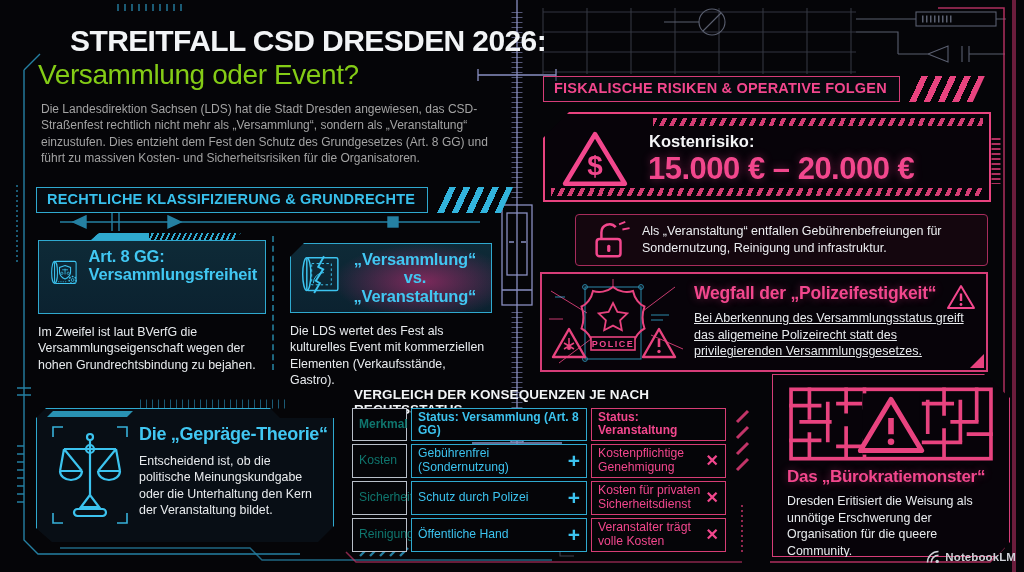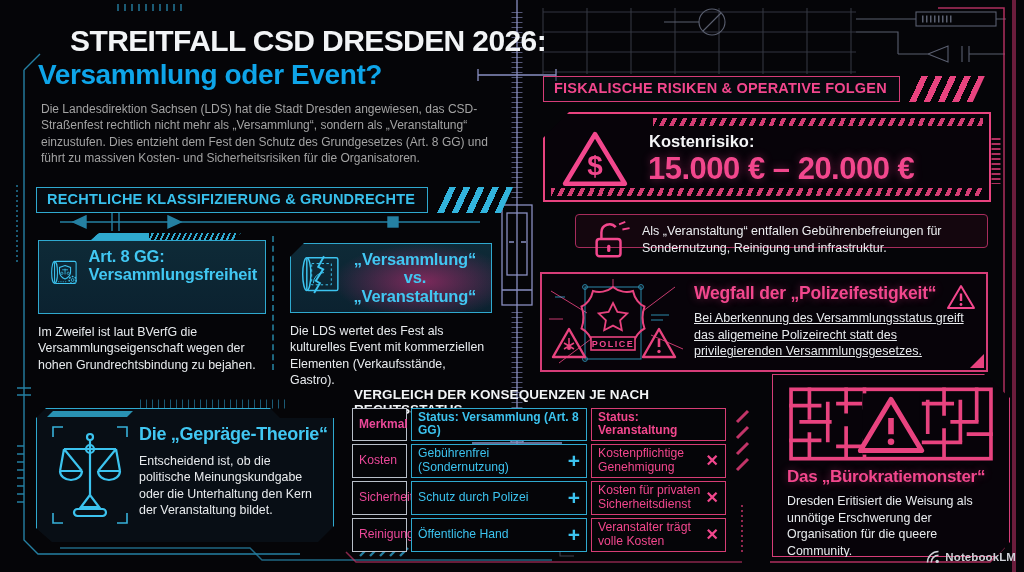--- a/index.html
+++ b/index.html
@@ -11,21 +11,21 @@
   }
   #stage *{box-sizing:border-box;}
   .abs{position:absolute;}
   .pre{white-space:pre-line;}
   svg{display:block;}
   .decor{position:absolute;left:0;top:0;z-index:1;pointer-events:none;}
   .panel,.txt,.sec-head{z-index:2;}
 
   
   #main-title{left:38px;top:24px;font-size:30px;font-weight:bold;letter-spacing:-0.6px;color:#f2f4f6;margin-left:32px;}
-  #subtitle{left:38px;top:59px;font-size:28px;font-weight:bold;letter-spacing:-0.4px;color:#0ea5e9;}
+  #subtitle{left:38px;top:59px;font-size:28px;font-weight:normal;letter-spacing:-0.4px;color:#84cc16;}
   #intro{left:41px;top:101px;width:456px;font-size:12px;line-height:1.36;color:#a3a3a3;}
 
   
   .sec-head{position:absolute;display:flex;align-items:stretch;height:26px;}
   .sec-head .hd-box{border:1.5px solid;padding:3px 12px 0 10px;font-size:14.5px;font-weight:bold;letter-spacing:0.2px;background:rgba(8,14,20,.5);}
   .sec-head.cyan .hd-box{border-color:#2fa9cf;color:#38c0ec;}
   .sec-head.pink .hd-box{border-color:#d63d78;color:#f2478d;}
   .sec-head .hd-stripes{width:78px;margin-left:7px;clip-path:polygon(12px 0,100% 0,calc(100% - 12px) 100%,0 100%);}
   .sec-head.cyan .hd-stripes{background:repeating-linear-gradient(115deg,#32b4dd 0 6px,transparent 6px 13px);}
   .sec-head.pink .hd-stripes{background:repeating-linear-gradient(115deg,#e8437f 0 6px,transparent 6px 13px);}
@@ -53,38 +53,38 @@
   
   #kosten{left:543px;top:112px;width:448px;height:90px;border:2px solid #e8437f;background:#070309;
     clip-path:polygon(26px 0,100% 0,100% 100%,0 100%,0 26px);}
   #kosten .hatch-top{position:absolute;top:4px;left:108px;right:6px;height:8px;background:repeating-linear-gradient(115deg,#d63d75 0 4px,transparent 4px 9px);}
   #kosten .hatch-bot{position:absolute;bottom:4px;left:6px;right:6px;height:8px;background:repeating-linear-gradient(115deg,#d63d75 0 4px,transparent 4px 9px);}
   #kosten .klabel{position:absolute;left:104px;top:18px;font-size:16.5px;font-weight:bold;color:#f4f5f7;}
   #kosten .kvalue{position:absolute;left:103px;top:37px;font-size:31px;font-weight:bold;letter-spacing:-0.5px;color:#f2478d;text-shadow:0 0 10px rgba(242,71,141,.45);}
   #kosten .kicon{position:absolute;left:16px;top:14px;}
 
   
-  #locknote{left:575px;top:214px;width:413px;height:34px;border:1.5px solid #a72c5c;border-radius:4px;background:rgba(54,10,28,.32);}
+  #locknote{left:575px;top:214px;width:413px;height:52px;border:1.5px solid #a72c5c;border-radius:4px;background:rgba(54,10,28,.32);}
   #locknote .ntext{position:absolute;left:66px;top:8px;width:338px;font-size:12.5px;line-height:1.35;color:#eceef1;}
   #locknote .licon{position:absolute;left:12px;top:5px;}
 
   
   #police{left:540px;top:272px;width:448px;height:100px;border:2px solid #d63d78;background:#070309;}
   #police::after{content:"";position:absolute;right:2px;bottom:2px;border-style:solid;border-width:0 0 14px 14px;border-color:transparent transparent #e8437f transparent;}
   #police .ptitle{position:absolute;left:152px;top:9px;font-size:17.5px;font-weight:bold;letter-spacing:-0.2px;color:#f2478d;text-shadow:0 0 8px rgba(242,71,141,.4);}
   #police .pbody{position:absolute;left:152px;top:36px;width:292px;font-size:12.5px;line-height:1.33;color:#e8ebee;text-decoration:underline;}
   #police .pgraphic{position:absolute;left:4px;top:3px;}
   #police .pwarn{position:absolute;right:10px;top:9px;}
 
   
   #table{left:346px;top:380px;width:374px;height:166px;}
   #table .ttitle{position:absolute;left:8px;top:7px;font-size:13.5px;font-weight:bold;letter-spacing:0.1px;color:#f2f4f6;}
   #table .grid{position:absolute;left:6px;top:28px;display:grid;grid-template-columns:55px 176px 135px;grid-auto-rows:minmax(24px,auto);gap:3px 4px;}
   .cell{border:1px solid;background:#050508;padding:2px 6px;display:flex;align-items:center;font-size:12.2px;line-height:1.12;}
-  .cell.c1{border-color:#b9bfc9;color:#ec4899;}
+  .cell.c1{border-color:#b9bfc9;color:#0f766e;}
   .cell.c2{border-color:#2fa9cf;color:#3cc3ef;justify-content:space-between;}
   .cell.c3{border-color:#d63d74;color:#f2478d;justify-content:space-between;}
   .cell.hrow{font-weight:bold;font-size:12px;}
   .cell .sym-plus{font-size:21px;font-weight:bold;color:#3cc3ef;margin-left:4px;}
   .cell .sym-x{font-size:16px;font-weight:bold;color:#f2478d;margin-left:4px;}
   .drow{height:34px;}
 
   
   #gepraege{left:36px;top:408px;width:298px;height:160px;border:1.5px solid #2fa9cf;background:rgba(9,17,23,.85);
     clip-path:polygon(0 10px,10px 0,234px 0,244px 10px,298px 10px,298px 118px,282px 134px,16px 134px,0 120px);}

